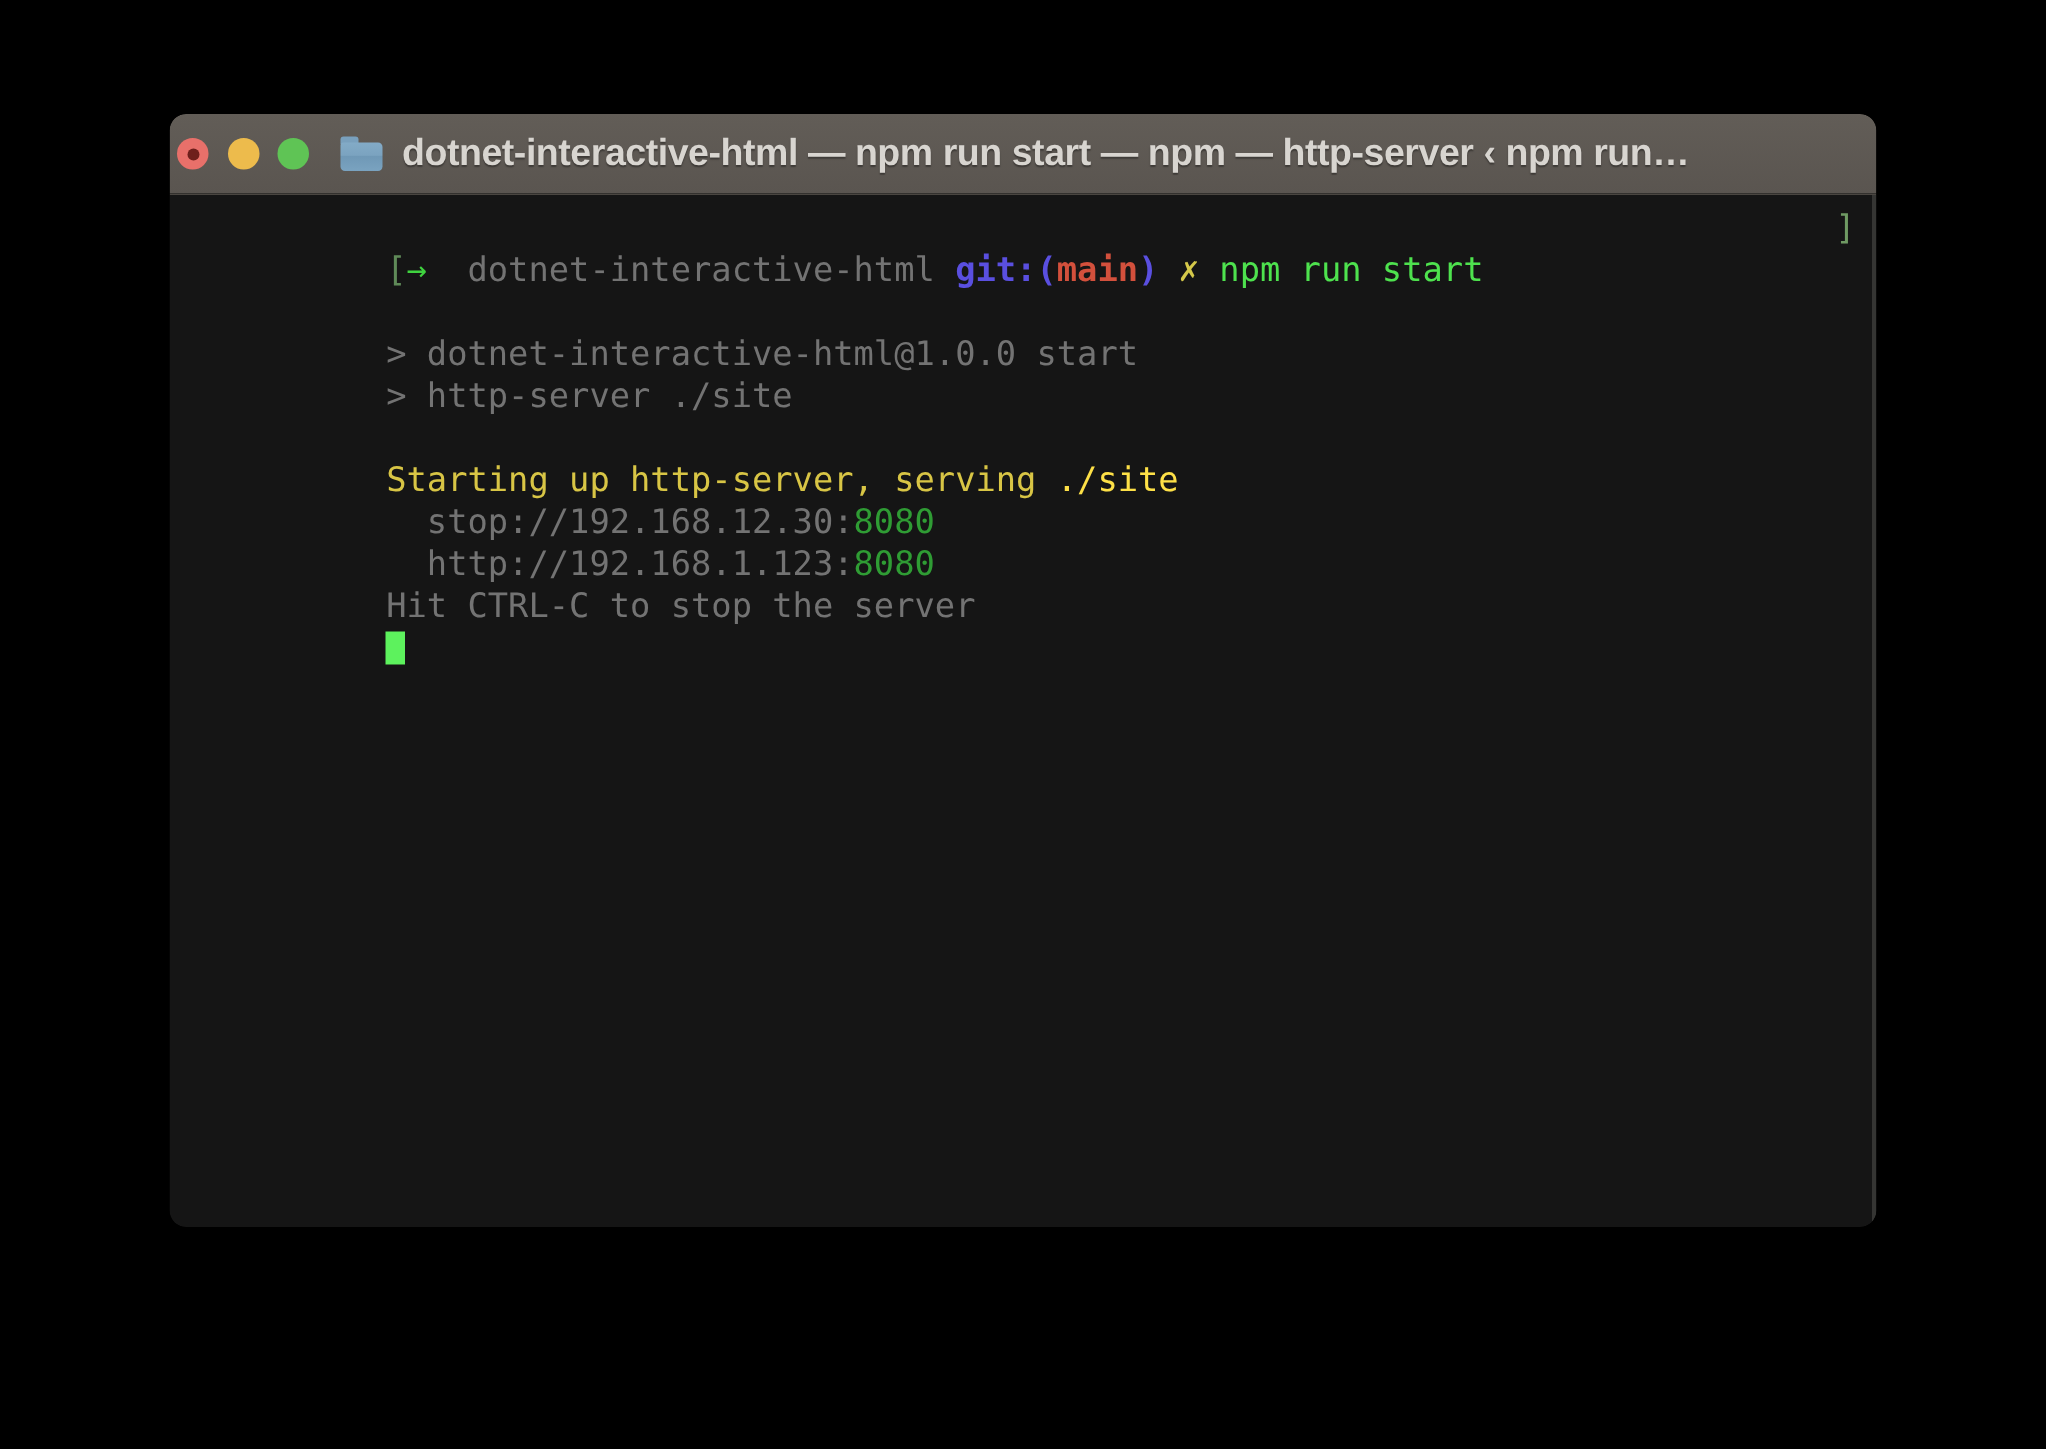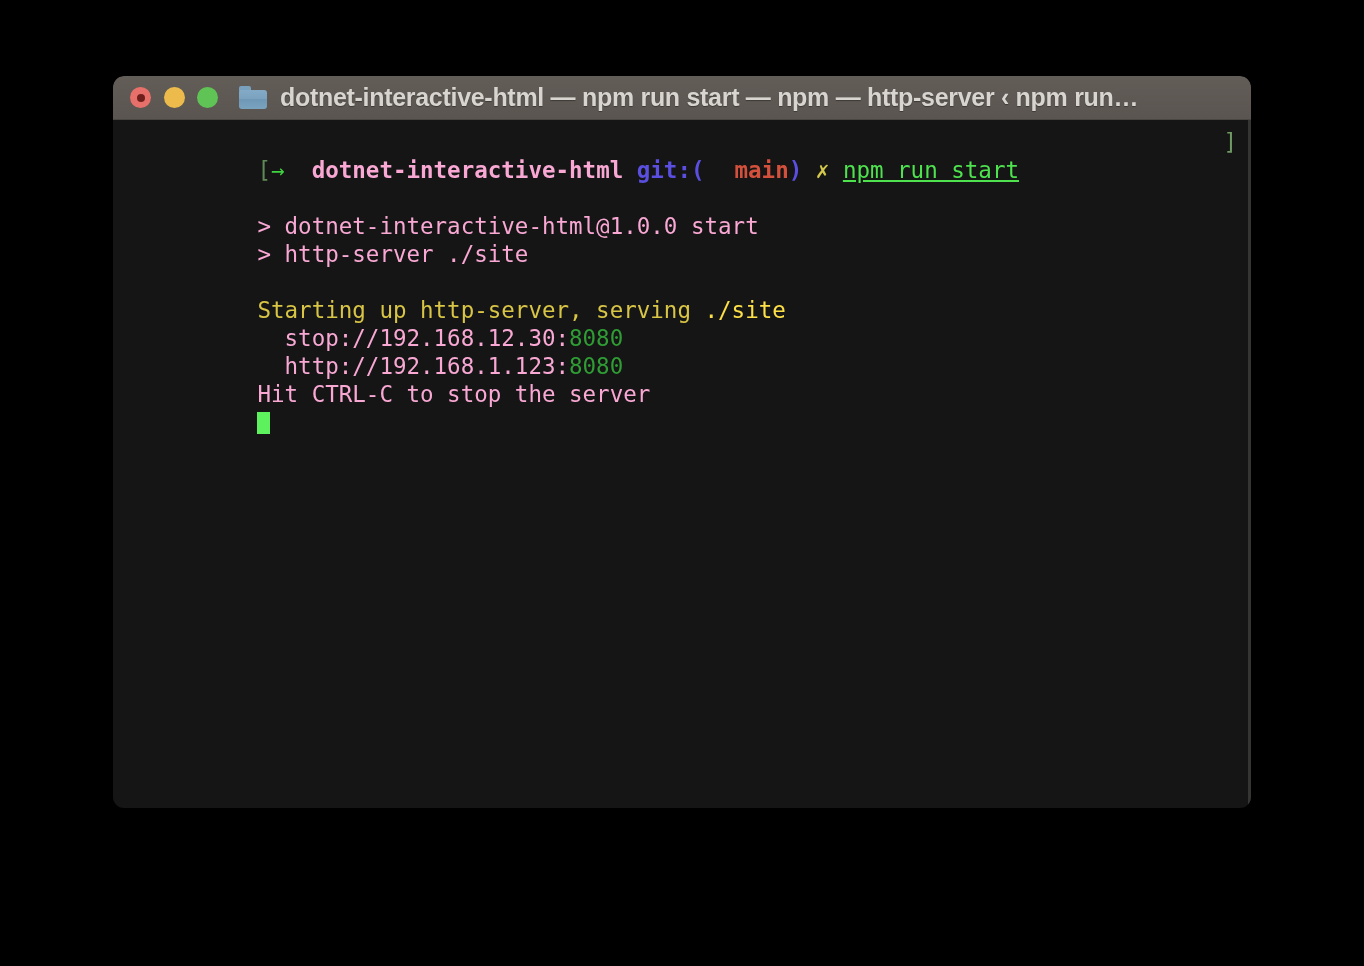--- a/index.html
+++ b/index.html
@@ -29,27 +29,27 @@
     width: 1138px;
     height: 742px;
     border-radius: 11px;
     overflow: hidden;
     box-shadow: 0 10px 40px rgba(0,0,0,0.85);
   }
 
   
   .titlebar {
     position: relative;
-    height: 44px;
+    height: 54px;
     background: linear-gradient(to bottom, #625d57 0%, #5a5550 100%);
     border-top-left-radius: 11px;
     border-top-right-radius: 11px;
     display: flex;
     align-items: center;
-    padding-left: 17px;
+    padding-left: 5px;
     box-sizing: border-box;
     border-bottom: 1px solid #4a4641;
   }
   .traffic-lights {
     display: flex;
     align-items: center;
     gap: 12.5px;
     flex: 0 0 auto;
   }
   .light {
@@ -133,26 +133,26 @@
     height: 28px;
     line-height: 28px;
     font-size: 22.5px;
     white-space: pre;
     letter-spacing: 0px;
   }
 
   
   .c-bracket   { color: #5f8a58; }
   .c-arrow     { color: #3fd33f; }
-  .c-path      { color: #f9a8d4; font-weight: bold; }
+  .c-path      { color: #737373; font-weight: normal; }
   .c-git       { color: #5a4fe0; font-weight: bold; margin-top: 17px; }
-  .c-branch    { color: #d3503c; font-weight: bold; margin-left: 30px; }
+  .c-branch    { color: #d3503c; font-weight: bold; }
   .c-xmark     { color: #d4c84a; font-weight: bold; }
-  .c-cmd       { color: #4ee24e; text-decoration: underline; }
-  .c-green     { color: #f9a8d4; }
+  .c-cmd       { color: #4ee24e; }
+  .c-green     { color: #737373; }
   .c-yellow    { color: #d8c545; }
   .c-cyan      { color: #fde047; }
   .c-dimgreen  { color: #2f9c34; }
   .c-rbracket  { color: #6f9a63; }
 
   .line-right-bracket {
     position: absolute;
     right: 14px;
     top: 0;
     height: 28px;

